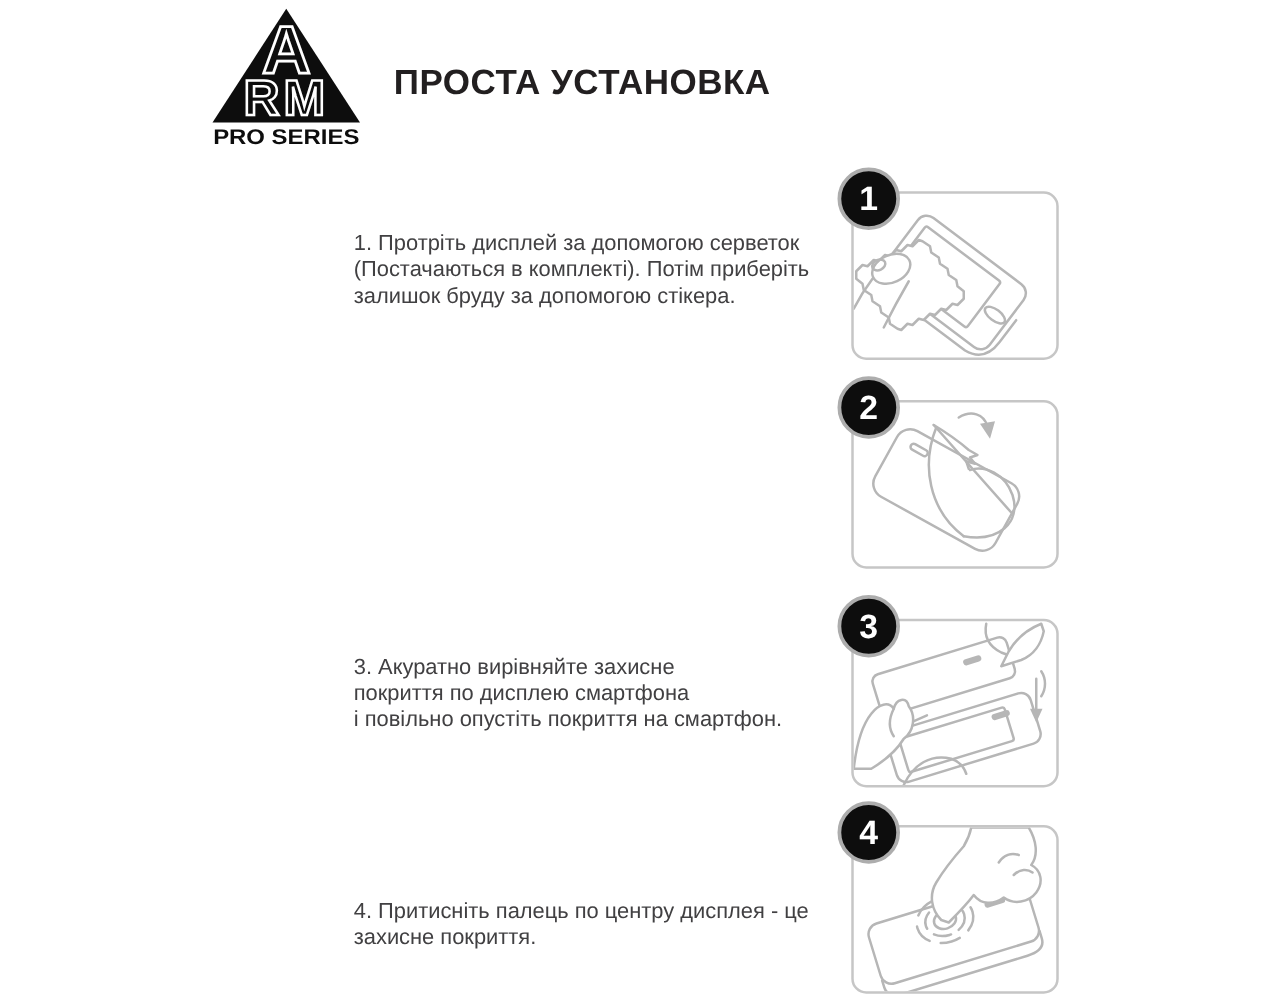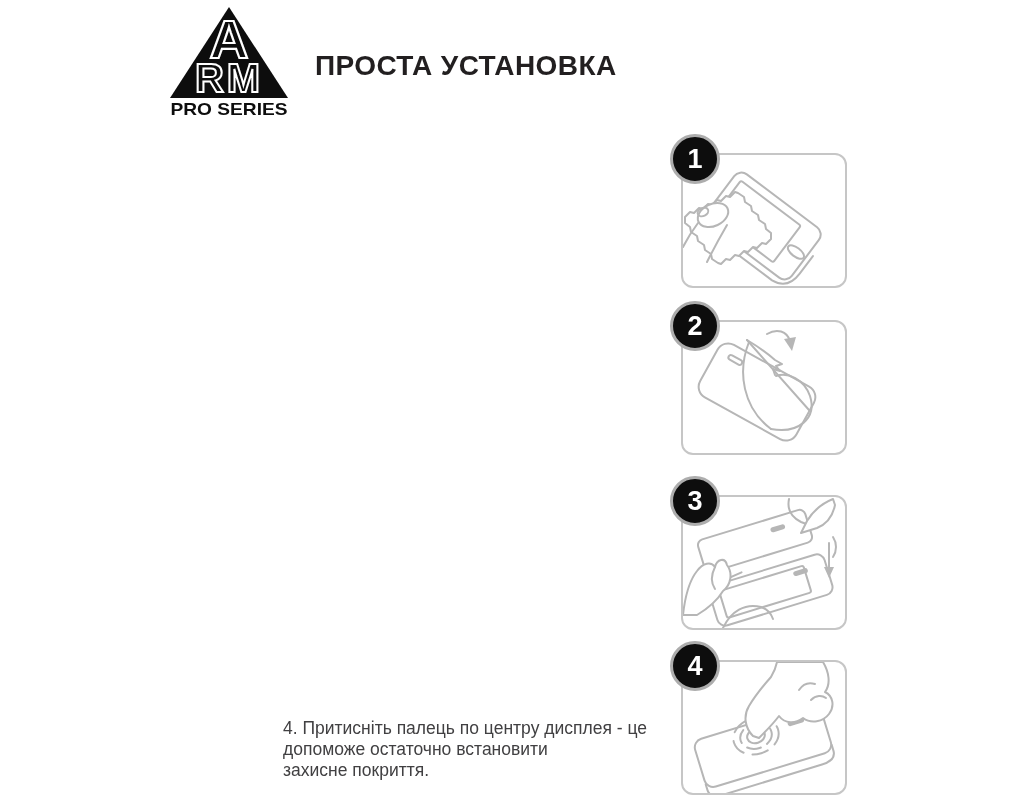--- a/index.html
+++ b/index.html
@@ -37,26 +37,35 @@
 
   <svg class="logo" viewBox="0 0 120 113">
     <polygon points="60,1 119,92 1,92" fill="#0d0d0d"></polygon>
     <text x="60" y="52" font-size="54" text-anchor="middle" fill="#0d0d0d" stroke="#ffffff" stroke-width="2.2">A</text>
     <text x="60" y="86" font-size="40" text-anchor="middle" fill="#0d0d0d" stroke="#ffffff" stroke-width="2" letter-spacing="3">RM</text>
     <text x="60" y="109" font-size="17" text-anchor="middle" fill="#0d0d0d" textLength="117" lengthAdjust="spacingAndGlyphs">PRO SERIES</text>
   </svg>
 
   <div class="page-title">ПРОСТА УСТАНОВКА</div>
 
+  <div class="step-text t1">
+    <div>1. Протріть дисплей за допомогою серветок</div>
+    <div>(Постачаються в комплекті). Потім приберіть</div>
+    <div>залишок бруду за допомогою стікера.</div>
+  </div>
 
 
+  <div class="step-text t3">
+    <div>3. Акуратно вирівняйте захисне</div>
+    <div>покриття по дисплею смартфона</div>
+    <div>і повільно опустіть покриття на смартфон.</div>
+  </div>
 
   <div class="step-text t4">
     <div>4. Притисніть палець по центру дисплея - це</div>
-    <div>допоможе остаточно встановити</div>
     <div>захисне покриття.</div>
   </div>
 
   <div class="fig f1">
     <div class="badge">1</div>
     <svg class="art" viewBox="0 0 162 131" preserveAspectRatio="none">
       <g transform="translate(80,71) rotate(37)">
         <path d="M 58,-6 L 58,16 Q 58,36 40,38 L -8,38"></path>
         <rect x="-53" y="-31.5" width="106" height="63" rx="9" class="fillw"></rect>
         <rect x="-45" y="-23" width="75" height="46" rx="2"></rect>

